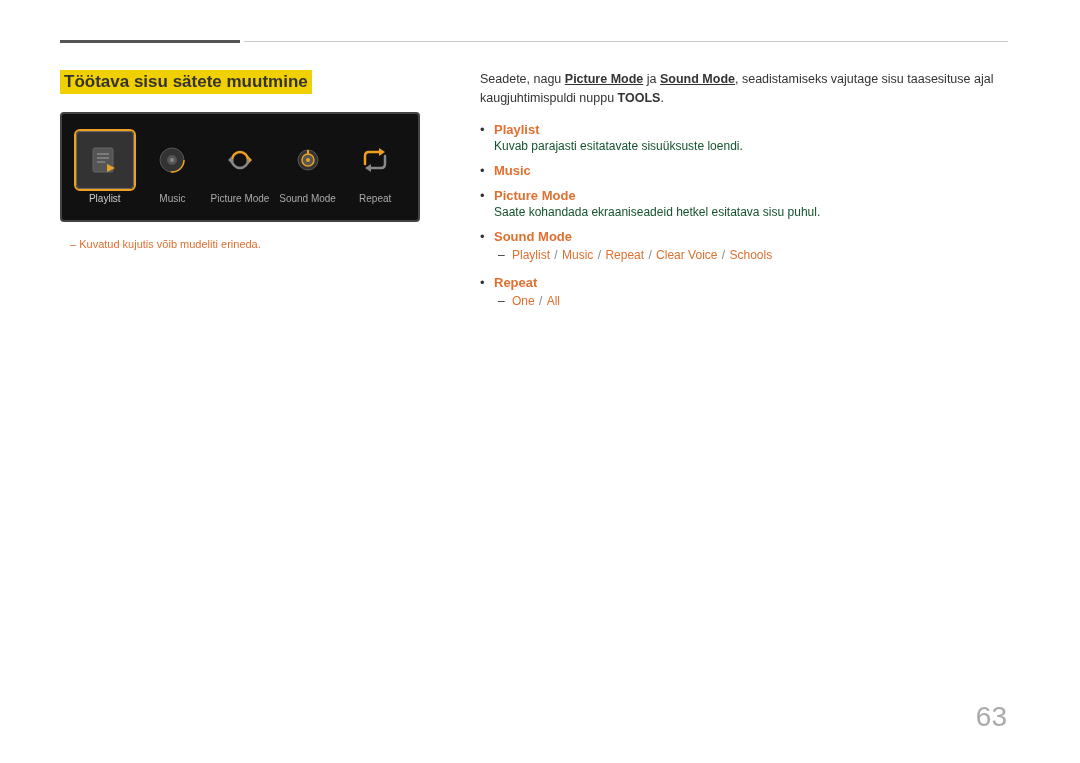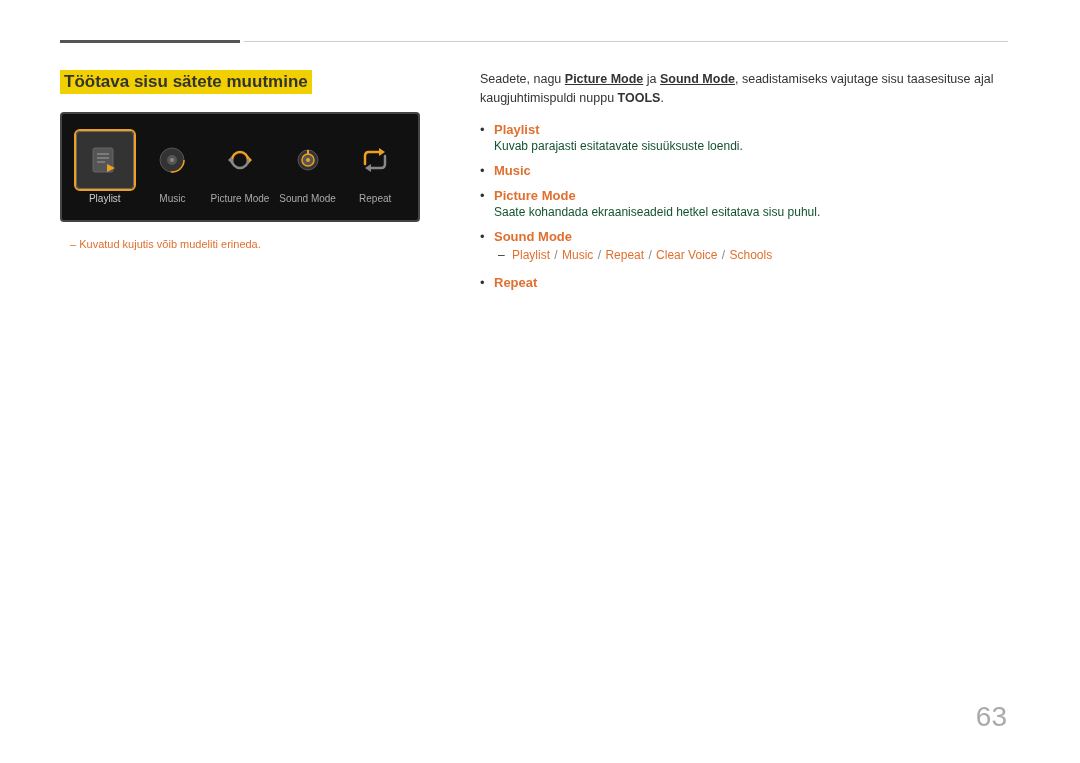--- a/index.html
+++ b/index.html
@@ -331,20 +331,25 @@
           <span class="item-title">Sound Mode</span>
           <ul class="sub-bullet">
             <li>
               <span class="orange">Playlist</span><span class="separator"> / </span><span class="orange">Music</span><span class="separator"> / </span><span class="orange">Repeat</span><span class="separator"> / </span><span class="orange">Clear Voice</span><span class="separator"> / </span><span class="orange">Schools</span>
             </li>
           </ul>
         </li>
 
         <li>
           <span class="item-title">Repeat</span>
+          <ul class="sub-bullet">
+            <li>
+              <span class="orange">One</span><span class="separator"> / </span><span class="orange">All</span>
+            </li>
+          </ul>
         </li>
 
       </ul>
 
     </div>
 
   </div>
 
   <div class="page-number">63</div>
 

